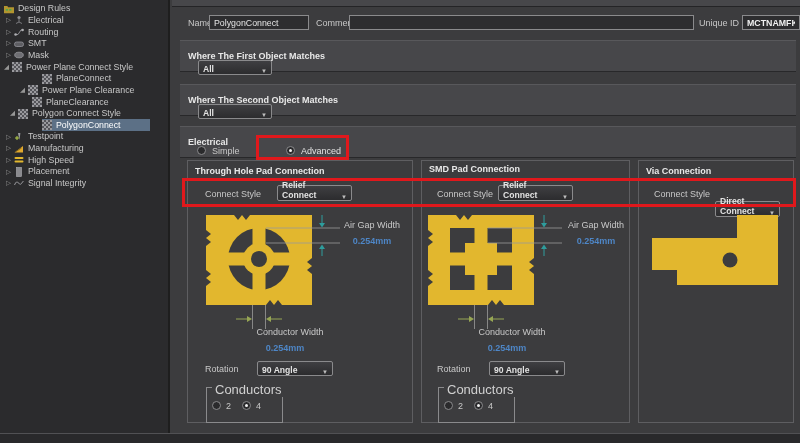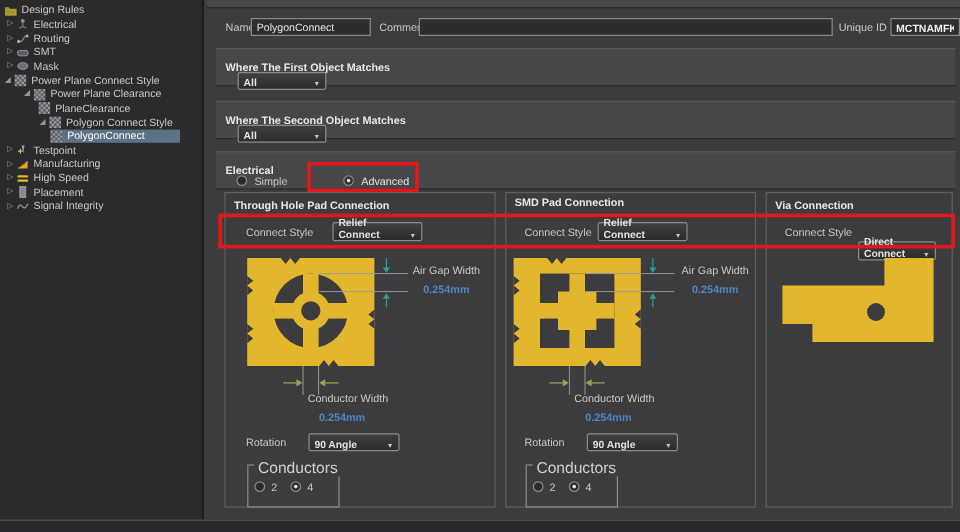--- a/index.html
+++ b/index.html
@@ -125,20 +125,31 @@
       <span class="hl">
           <span class="ticon">
             <svg viewBox="0 0 10 10">
               <rect width="10" height="10" fill="url(#chk)"></rect>
             </svg>
           </span>
       <span class="tlabel">Power Plane Connect Style</span>
         </span>
     </div>
 
+    <div class="trow" style="padding-left:31px">
+      <span class="tarrow"></span>
+      <span class="hl">
+          <span class="ticon">
+            <svg viewBox="0 0 10 10">
+              <rect width="10" height="10" fill="url(#chk)"></rect>
+            </svg>
+          </span>
+      <span class="tlabel">PlaneConnect</span>
+        </span>
+    </div>
 
     <div class="trow" style="padding-left:17px">
       <span class="tarrow">◢</span>
       <span class="hl">
           <span class="ticon">
             <svg viewBox="0 0 10 10">
               <rect width="10" height="10" fill="url(#chk)"></rect>
             </svg>
           </span>
       <span class="tlabel">Power Plane Clearance</span>
@@ -150,21 +161,21 @@
       <span class="hl">
           <span class="ticon">
             <svg viewBox="0 0 10 10">
               <rect width="10" height="10" fill="url(#chk)"></rect>
             </svg>
           </span>
       <span class="tlabel">PlaneClearance</span>
         </span>
     </div>
 
-    <div class="trow" style="padding-left:30px">
+    <div class="trow" style="padding-left:7px">
       <span class="tarrow">◢</span>
       <span class="hl">
           <span class="ticon">
             <svg viewBox="0 0 10 10">
               <rect width="10" height="10" fill="url(#chk)"></rect>
             </svg>
           </span>
       <span class="tlabel">Polygon Connect Style</span>
         </span>
     </div>

